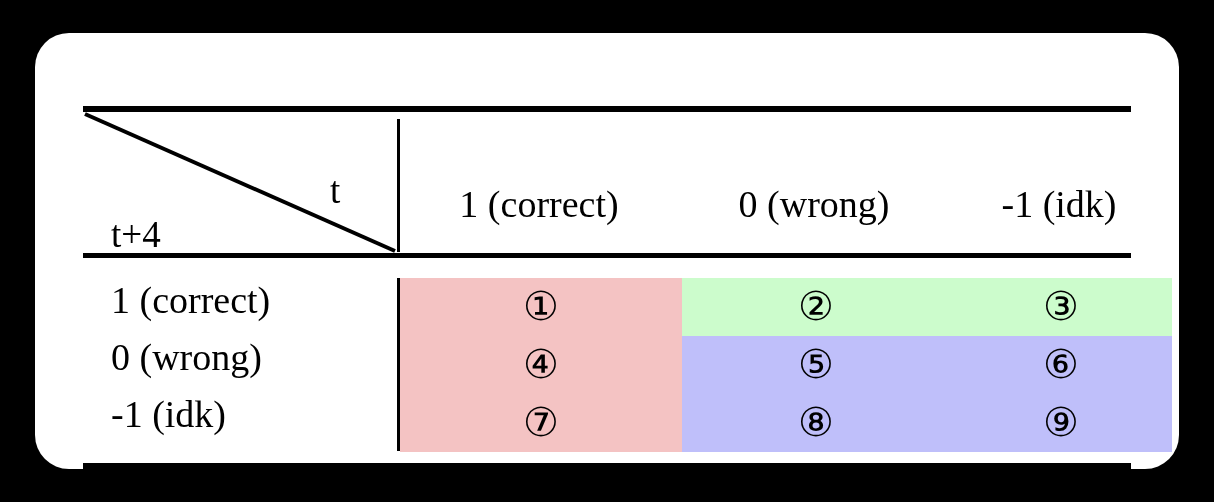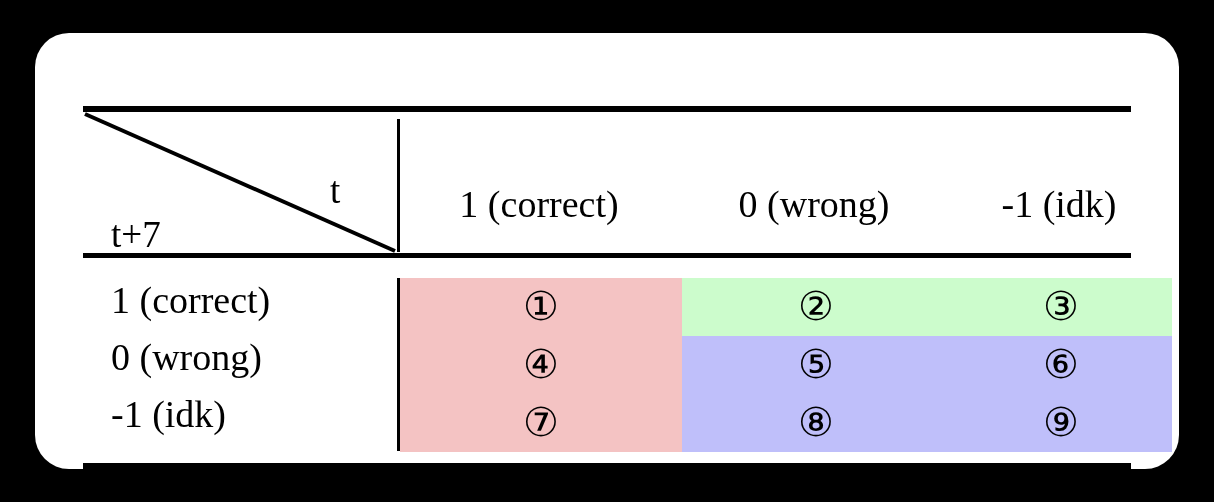--- a/index.html
+++ b/index.html
@@ -147,21 +147,21 @@
       <div class="rule rule-bottom"></div>
 
       <div class="vdivider vdivider-head"></div>
       <div class="vdivider vdivider-body"></div>
 
       <div id="header-stub">
         <svg id="diag-svg" width="314" height="141" viewBox="0 0 314 141">
           <line x1="2" y1="2" x2="312" y2="139" stroke="#000000" stroke-width="4"></line>
         </svg>
         <span id="label-t">t</span>
-        <span id="label-t1">t+7</span>
+        <span id="label-t1">t+4</span>
       </div>
 
       <div class="col-head col-head-0">1 (correct)</div>
       <div class="col-head col-head-1">0 (wrong)</div>
       <div class="col-head col-head-2">-1 (idk)</div>
 
       <div class="row-label row-label-0">1 (correct)</div>
       <div class="row-label row-label-1">0 (wrong)</div>
       <div class="row-label row-label-2">-1 (idk)</div>
 

